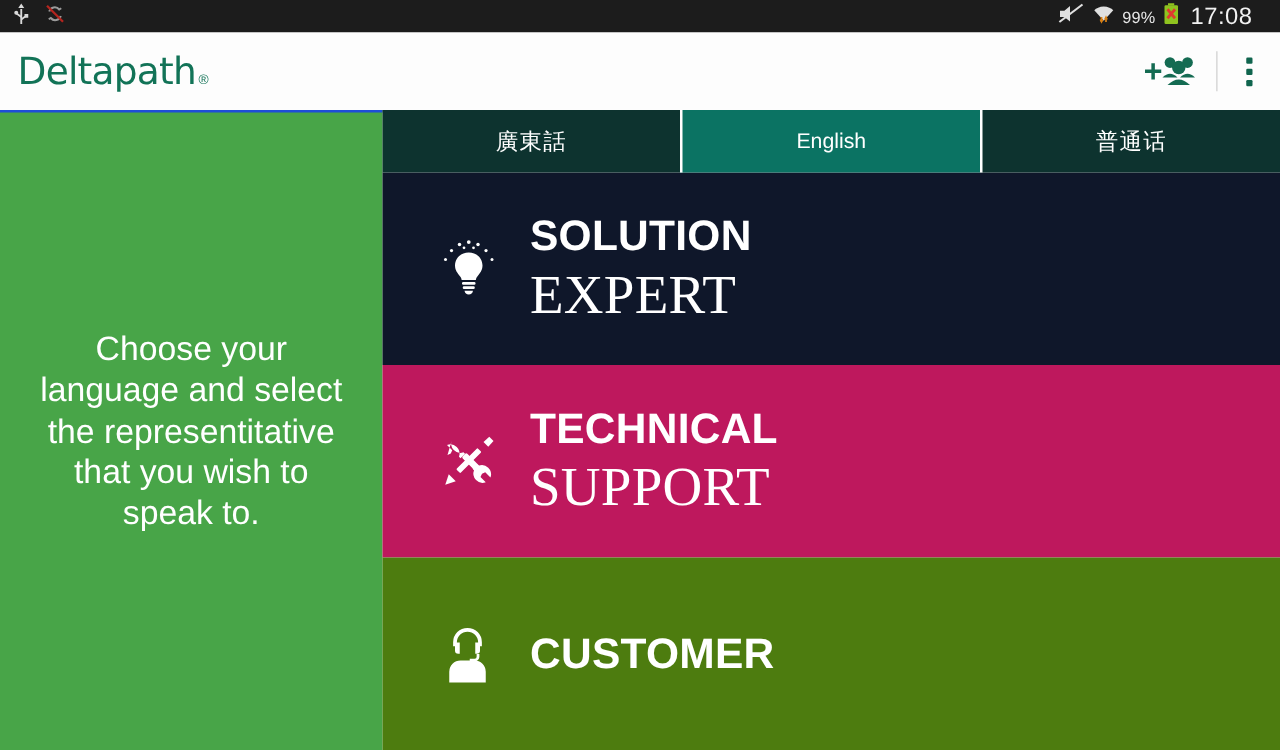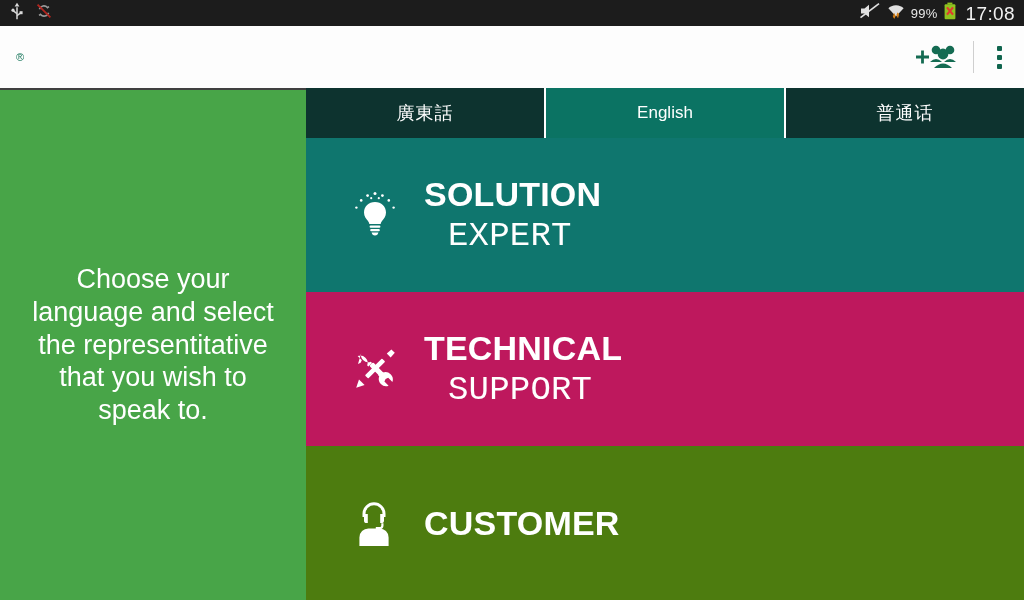--- a/index.html
+++ b/index.html
@@ -10,21 +10,21 @@
     overflow:hidden;
   }
   #app { position:relative; width:1024px; height:600px; }
 
   
   .statusbar {
     position:absolute; left:0; top:0; width:1024px; height:26px;
     background:#1c1c1c; display:flex; align-items:center;
   }
   .sb-left { display:flex; align-items:center; gap:12px; padding-left:10px; }
-  .sb-right { margin-left:auto; display:flex; align-items:center; gap:6px; padding-right:9px; }
+  .sb-right { margin-left:auto; display:flex; align-items:center; gap:6px; padding-right:22px; }
   .sb-icon { display:block; }
   .sb-battpct {
     color:#e8e8e8; font-size:13px; letter-spacing:0.2px; line-height:1;
     font-family:"Liberation Sans", sans-serif;
   }
   .sb-clock {
     color:#f2f2f2; font-size:19px; line-height:1; letter-spacing:0.4px;
     padding-left:2px; font-family:"Liberation Sans", sans-serif;
   }
 
@@ -49,21 +49,21 @@
   
   .content {
     position:absolute; left:0; top:88px; width:1024px; height:512px;
     display:flex;
   }
 
   
   .sidepanel {
     width:306px; height:512px; background:#48a548;
     display:flex; align-items:center; justify-content:center;
-    border-top:2px solid #404040;
+    border-top:2px solid #1d4ed8;
   }
   .sidepanel-text {
     color:#ffffff; font-size:27px; line-height:1.22; text-align:center;
     padding:0 24px; font-family:"Liberation Sans", sans-serif;
   }
 
   
   .rightcol { width:718px; height:512px; display:flex; flex-direction:column; }
 
   
@@ -76,33 +76,33 @@
   .tab.active { background:#0b7363; }
   .tab.inactive { background:#0d332f; }
   .tab + .tab { border-left:2px solid #ffffff; }
   .tab-cjk { font-size:18px; letter-spacing:1px; }
 
   
   .option {
     flex:1 1 0; display:flex; align-items:center; cursor:pointer;
     padding-left:42px; gap:22px; min-height:0;
   }
-  .option.solution  { background:#0f766e; }
+  .option.solution  { background:#0f172a; }
   .option.technical { background:#be185d; }
   .option.customer  { background:#4d7c0f; }
 
   .opt-icon { width:54px; flex:0 0 54px; display:flex; align-items:center; justify-content:center; }
   .opt-labels { display:flex; flex-direction:column; line-height:1.0; }
   .opt-line1 {
     color:#ffffff; font-size:34px; font-weight:bold; letter-spacing:0.2px;
     font-family:"Liberation Sans", sans-serif;
   }
   .opt-line2 {
-    color:#ffffff; font-size:34px; font-weight:400; letter-spacing:0.2px;
-    padding-top:8px; font-family:Liberation Mono, monospace;margin-left:24px;
+    color:#ffffff; font-size:44px; font-weight:400; letter-spacing:0.2px;
+    padding-top:8px; font-family:Liberation Serif, serif;
   }
 </style>
 </head>
 <body>
 
 <div id="app">
 
   <div class="statusbar">
     <div class="sb-left">
       <span class="sb-icon">
@@ -144,20 +144,21 @@
           <rect x="1.6" y="2.2" width="10.8" height="15" rx="1" fill="#8fc31f"></rect>
           <path d="M4 5.4 L10 12.6 M10 5.4 L4 12.6" stroke="#e03a2f" stroke-width="2.2"></path>
         </svg>
       </span>
       <span class="sb-clock">17:08</span>
     </div>
   </div>
 
   <div class="appbar">
     <div class="logo-wrap">
+      <span class="logo-text">Deltapath</span>
       <span class="logo-reg">®</span>
     </div>
     <div class="appbar-actions">
       <div class="icon-btn add-group-btn">
         <svg width="50" height="30" viewBox="0 0 50 30">
           <path d="M4 15 h13 M10.5 8.5 v13" stroke="#146b52" stroke-width="2.8" stroke-linecap="butt"></path>
           <circle cx="24" cy="8" r="4.3" fill="#146b52"></circle>
           <circle cx="38" cy="8" r="4.3" fill="#146b52"></circle>
           <circle cx="31" cy="12" r="5.4" fill="#146b52"></circle>
           <path d="M18 20 q6 -6 12 0 z" fill="#146b52"></path>

